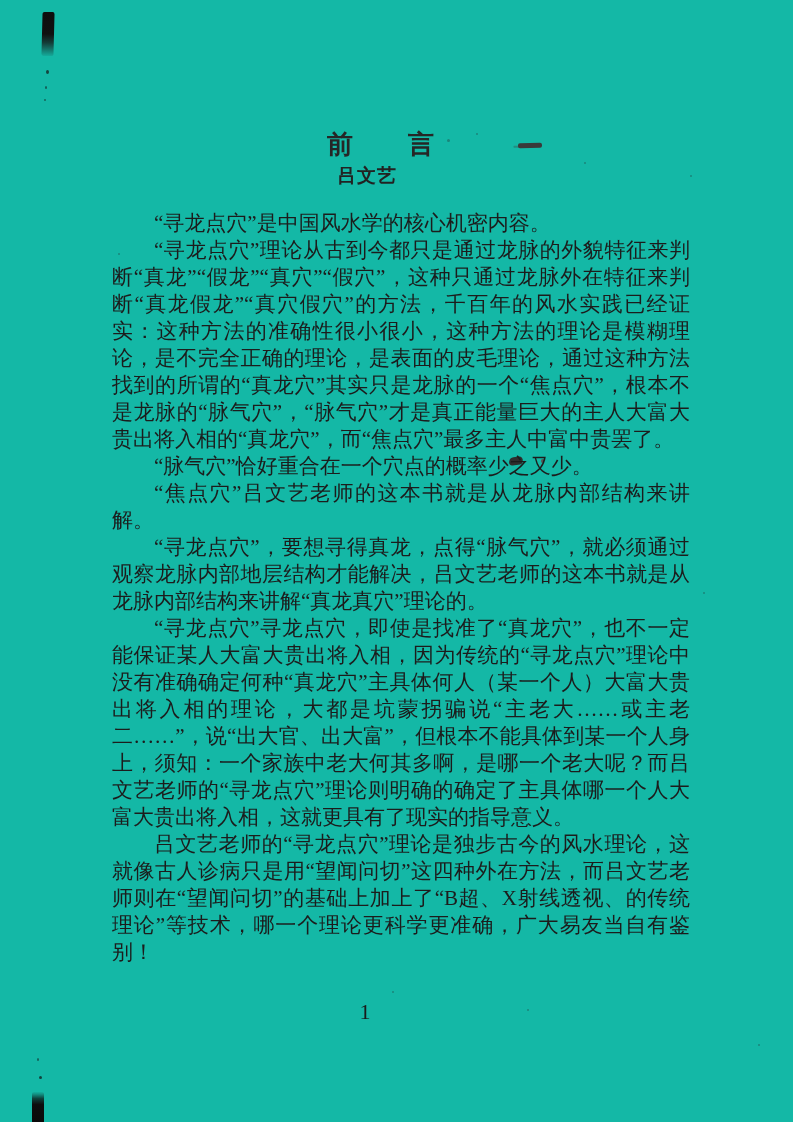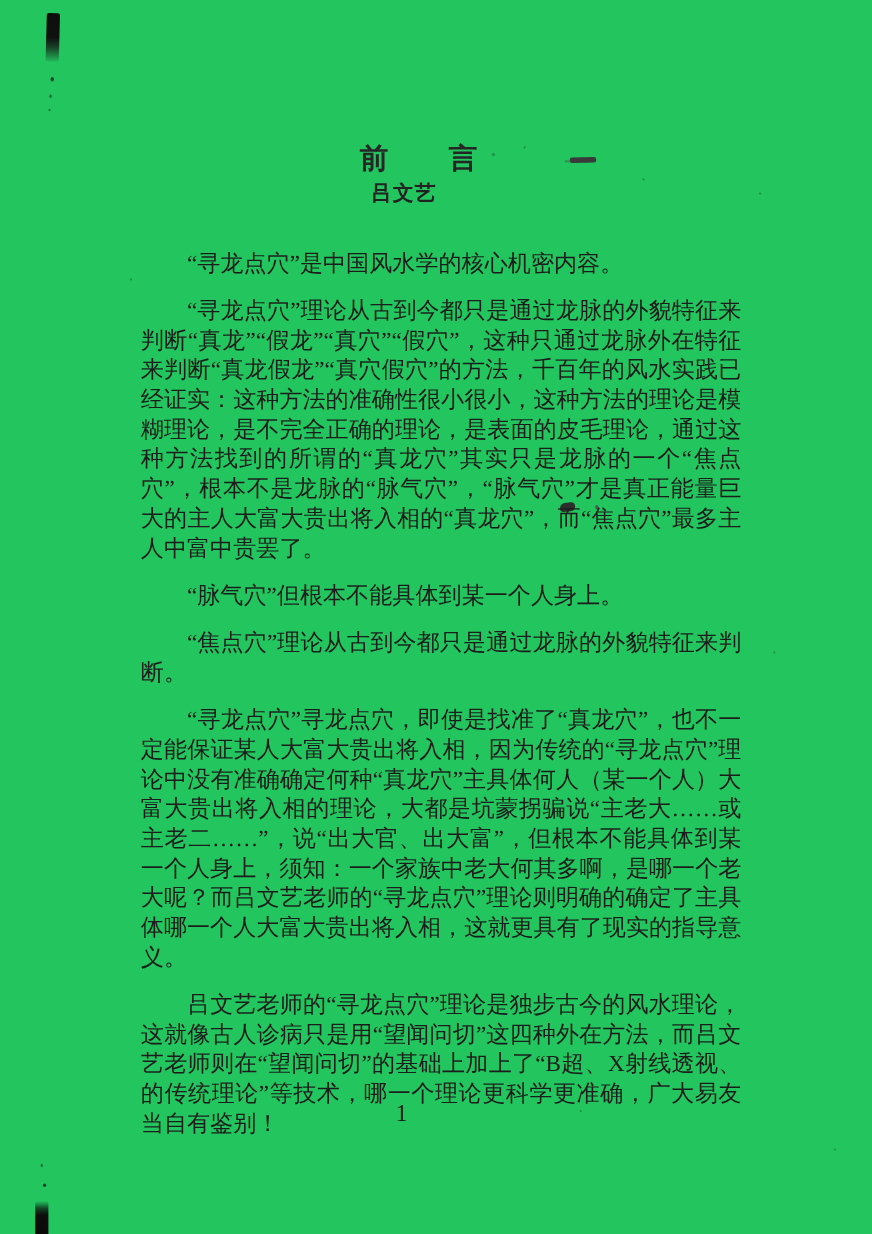--- a/index.html
+++ b/index.html
@@ -4,21 +4,21 @@
 <style>
   html, body {
     margin: 0;
     padding: 0;
     background: #ffffff;
   }
   .page {
     position: relative;
     width: 793px;
     height: 1122px;
-    background: #22c55e;
+    background: #14b8a6;
     overflow: hidden;
     font-family: "Liberation Serif", "DejaVu Serif", serif;
     color: #1e1e1e;
   }
 
   
   .title {
     position: absolute;
     left: 327px;
     top: 127px;
@@ -45,21 +45,21 @@
     left: 112px;
     top: 210px;
     width: 578px;
     font-size: 21px;
     line-height: 27px;
     text-align: justify;
     text-justify: inter-ideograph;
     color: #1c1c1c;
   }
   .body-text p {
-    margin: 16px;
+    margin: 0;
     padding: 0;
     text-indent: 2em;
   }
 
   
   .page-number {
     position: absolute;
     left: 0;
     top: 999px;
     width: 730px;
@@ -155,21 +155,22 @@
   <div class="speck s13"></div>
   <div class="speck s14"></div>
   <div class="speck s15"></div>
 
   <h1 class="title">前　　言</h1>
   <div class="author">吕文艺</div>
 
   <div class="body-text">
     <p>“寻龙点穴”是中国风水学的核心机密内容。</p>
     <p>“寻龙点穴”理论从古到今都只是通过龙脉的外貌特征来判断“真龙”“假龙”“真穴”“假穴”，这种只通过龙脉外在特征来判断“真龙假龙”“真穴假穴”的方法，千百年的风水实践已经证实：这种方法的准确性很小很小，这种方法的理论是模糊理论，是不完全正确的理论，是表面的皮毛理论，通过这种方法找到的所谓的“真龙穴”其实只是龙脉的一个“焦点穴”，根本不是龙脉的“脉气穴”，“脉气穴”才是真正能量巨大的主人大富大贵出将入相的“真龙穴”，而“焦点穴”最多主人中富中贵罢了。</p>
-    <p>“脉气穴”但根本不能具体到某一个人身上。</p>
-    <p>“焦点穴”理论从古到今都只是通过龙脉的外貌特征来判断。</p>
+    <p>“脉气穴”恰好重合在一个穴点的概率少之又少。</p>
+    <p>“焦点穴”吕文艺老师的这本书就是从龙脉内部结构来讲解。</p>
+    <p>“寻龙点穴”，要想寻得真龙，点得“脉气穴”，就必须通过观察龙脉内部地层结构才能解决，吕文艺老师的这本书就是从龙脉内部结构来讲解“真龙真穴”理论的。</p>
     <p>“寻龙点穴”寻龙点穴，即使是找准了“真龙穴”，也不一定能保证某人大富大贵出将入相，因为传统的“寻龙点穴”理论中没有准确确定何种“真龙穴”主具体何人（某一个人）大富大贵出将入相的理论，大都是坑蒙拐骗说“主老大……或主老二……”，说“出大官、出大富”，但根本不能具体到某一个人身上，须知：一个家族中老大何其多啊，是哪一个老大呢？而吕文艺老师的“寻龙点穴”理论则明确的确定了主具体哪一个人大富大贵出将入相，这就更具有了现实的指导意义。</p>
     <p>吕文艺老师的“寻龙点穴”理论是独步古今的风水理论，这就像古人诊病只是用“望闻问切”这四种外在方法，而吕文艺老师则在“望闻问切”的基础上加上了“B超、X射线透视、的传统理论”等技术，哪一个理论更科学更准确，广大易友当自有鉴别！</p>
   </div>
 
   <div class="page-number">1</div>
 
 </div>
 
 </body></html>

